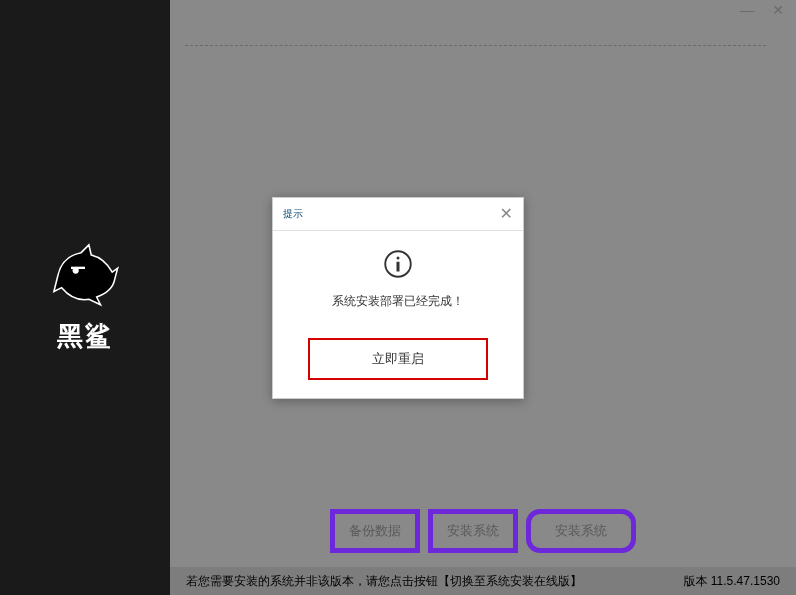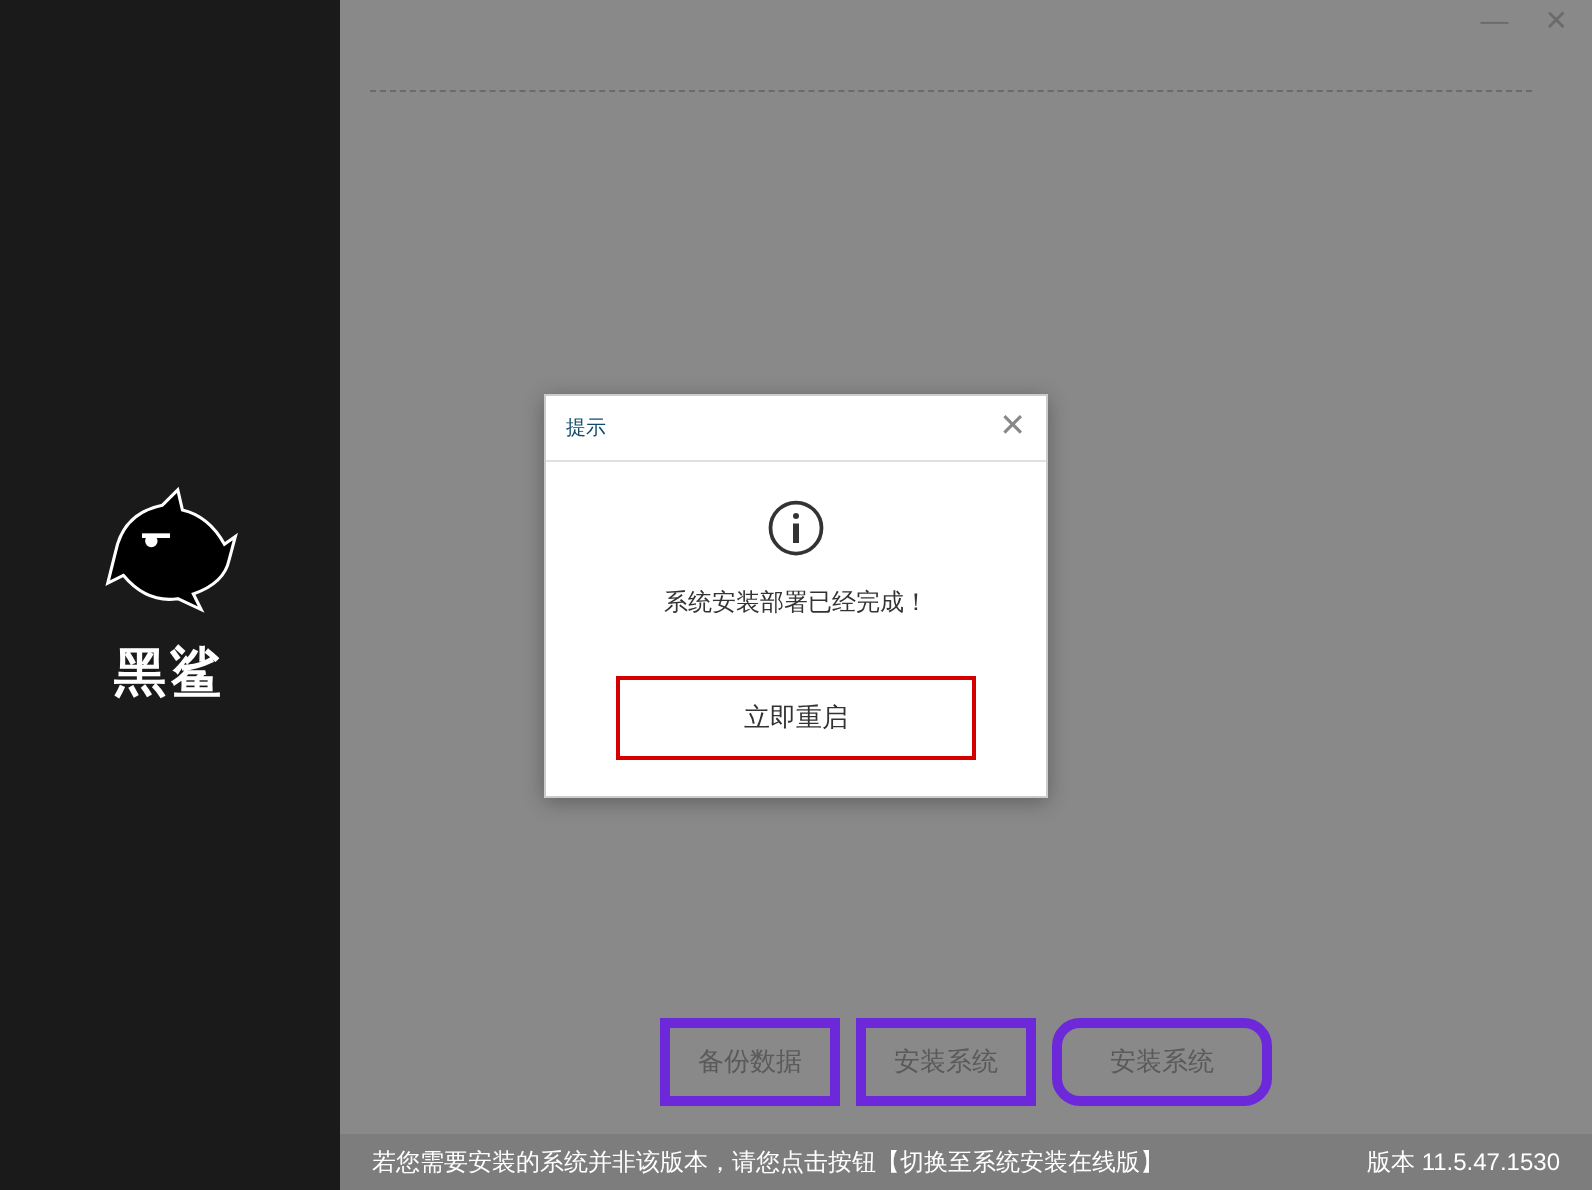--- a/index.html
+++ b/index.html
@@ -18,21 +18,21 @@
     .titlebar { height: 20px; display: flex; justify-content: flex-end; align-items: center; padding-right: 12px; gap: 18px; }
     .titlebar-btn { cursor: pointer; color: #6a6a6a; font-size: 14px; line-height: 1; }
     
     .dotted-line { margin: 25px 30px 0 15px; border-top: 1px dashed #6a6a6a; }
     
     .button-row { position: absolute; bottom: 42px; left: 0; right: 0; display: flex; justify-content: center; gap: 8px; padding: 0 15px; }
     .footer-btn { border: 5px solid #6d28d9; background: transparent; color: #5a5a5a; font-size: 13px; padding: 8px 14px; cursor: pointer; font-family: inherit; }
     .footer-btn.wide { padding: 0 24px; border-radius: 14px; }
     .footer-btn.xwide { padding: 8px 16px; }
     
-    .footer-bar { position: absolute; bottom: 0; left: 0; right: 0; height: 28px; background: #7d7d7d; display: flex; align-items: center; justify-content: space-between; padding: 0 16px; color: #ffffff; font-size: 12px; }
+    .footer-bar { position: absolute; bottom: 0; left: 0; right: 0; height: 28px; background: #7d7d7d; display: flex; align-items: center; justify-content: space-between; padding: 0 16px; color: #000000; font-size: 12px; }
     
     .modal-overlay { position: absolute; top: 0; left: 0; width: 100%; height: 100%; display: flex; align-items: center; justify-content: center; }
     .modal { width: 252px; background: #fff; border: 1px solid #ccc; box-shadow: 0 2px 10px rgba(0,0,0,0.3); }
     .modal-header { display: flex; justify-content: space-between; align-items: center; padding: 8px 10px; border-bottom: 1px solid #e0e0e0; }
     .modal-title { font-size: 10px; color: #0c4a6e; }
     .modal-close { cursor: pointer; color: #888; font-size: 16px; line-height: 1; }
     .modal-body { display: flex; align-items: center; padding: 18px 16px 16px 16px; gap: 14px; flex-direction: column; }
     .info-icon { width: 30px; height: 30px; flex-shrink: 0; }
     .modal-message { font-size: 12px; color: #333; }
     .modal-footer { padding: 12px 16px 18px 16px; display: flex; justify-content: center; }

